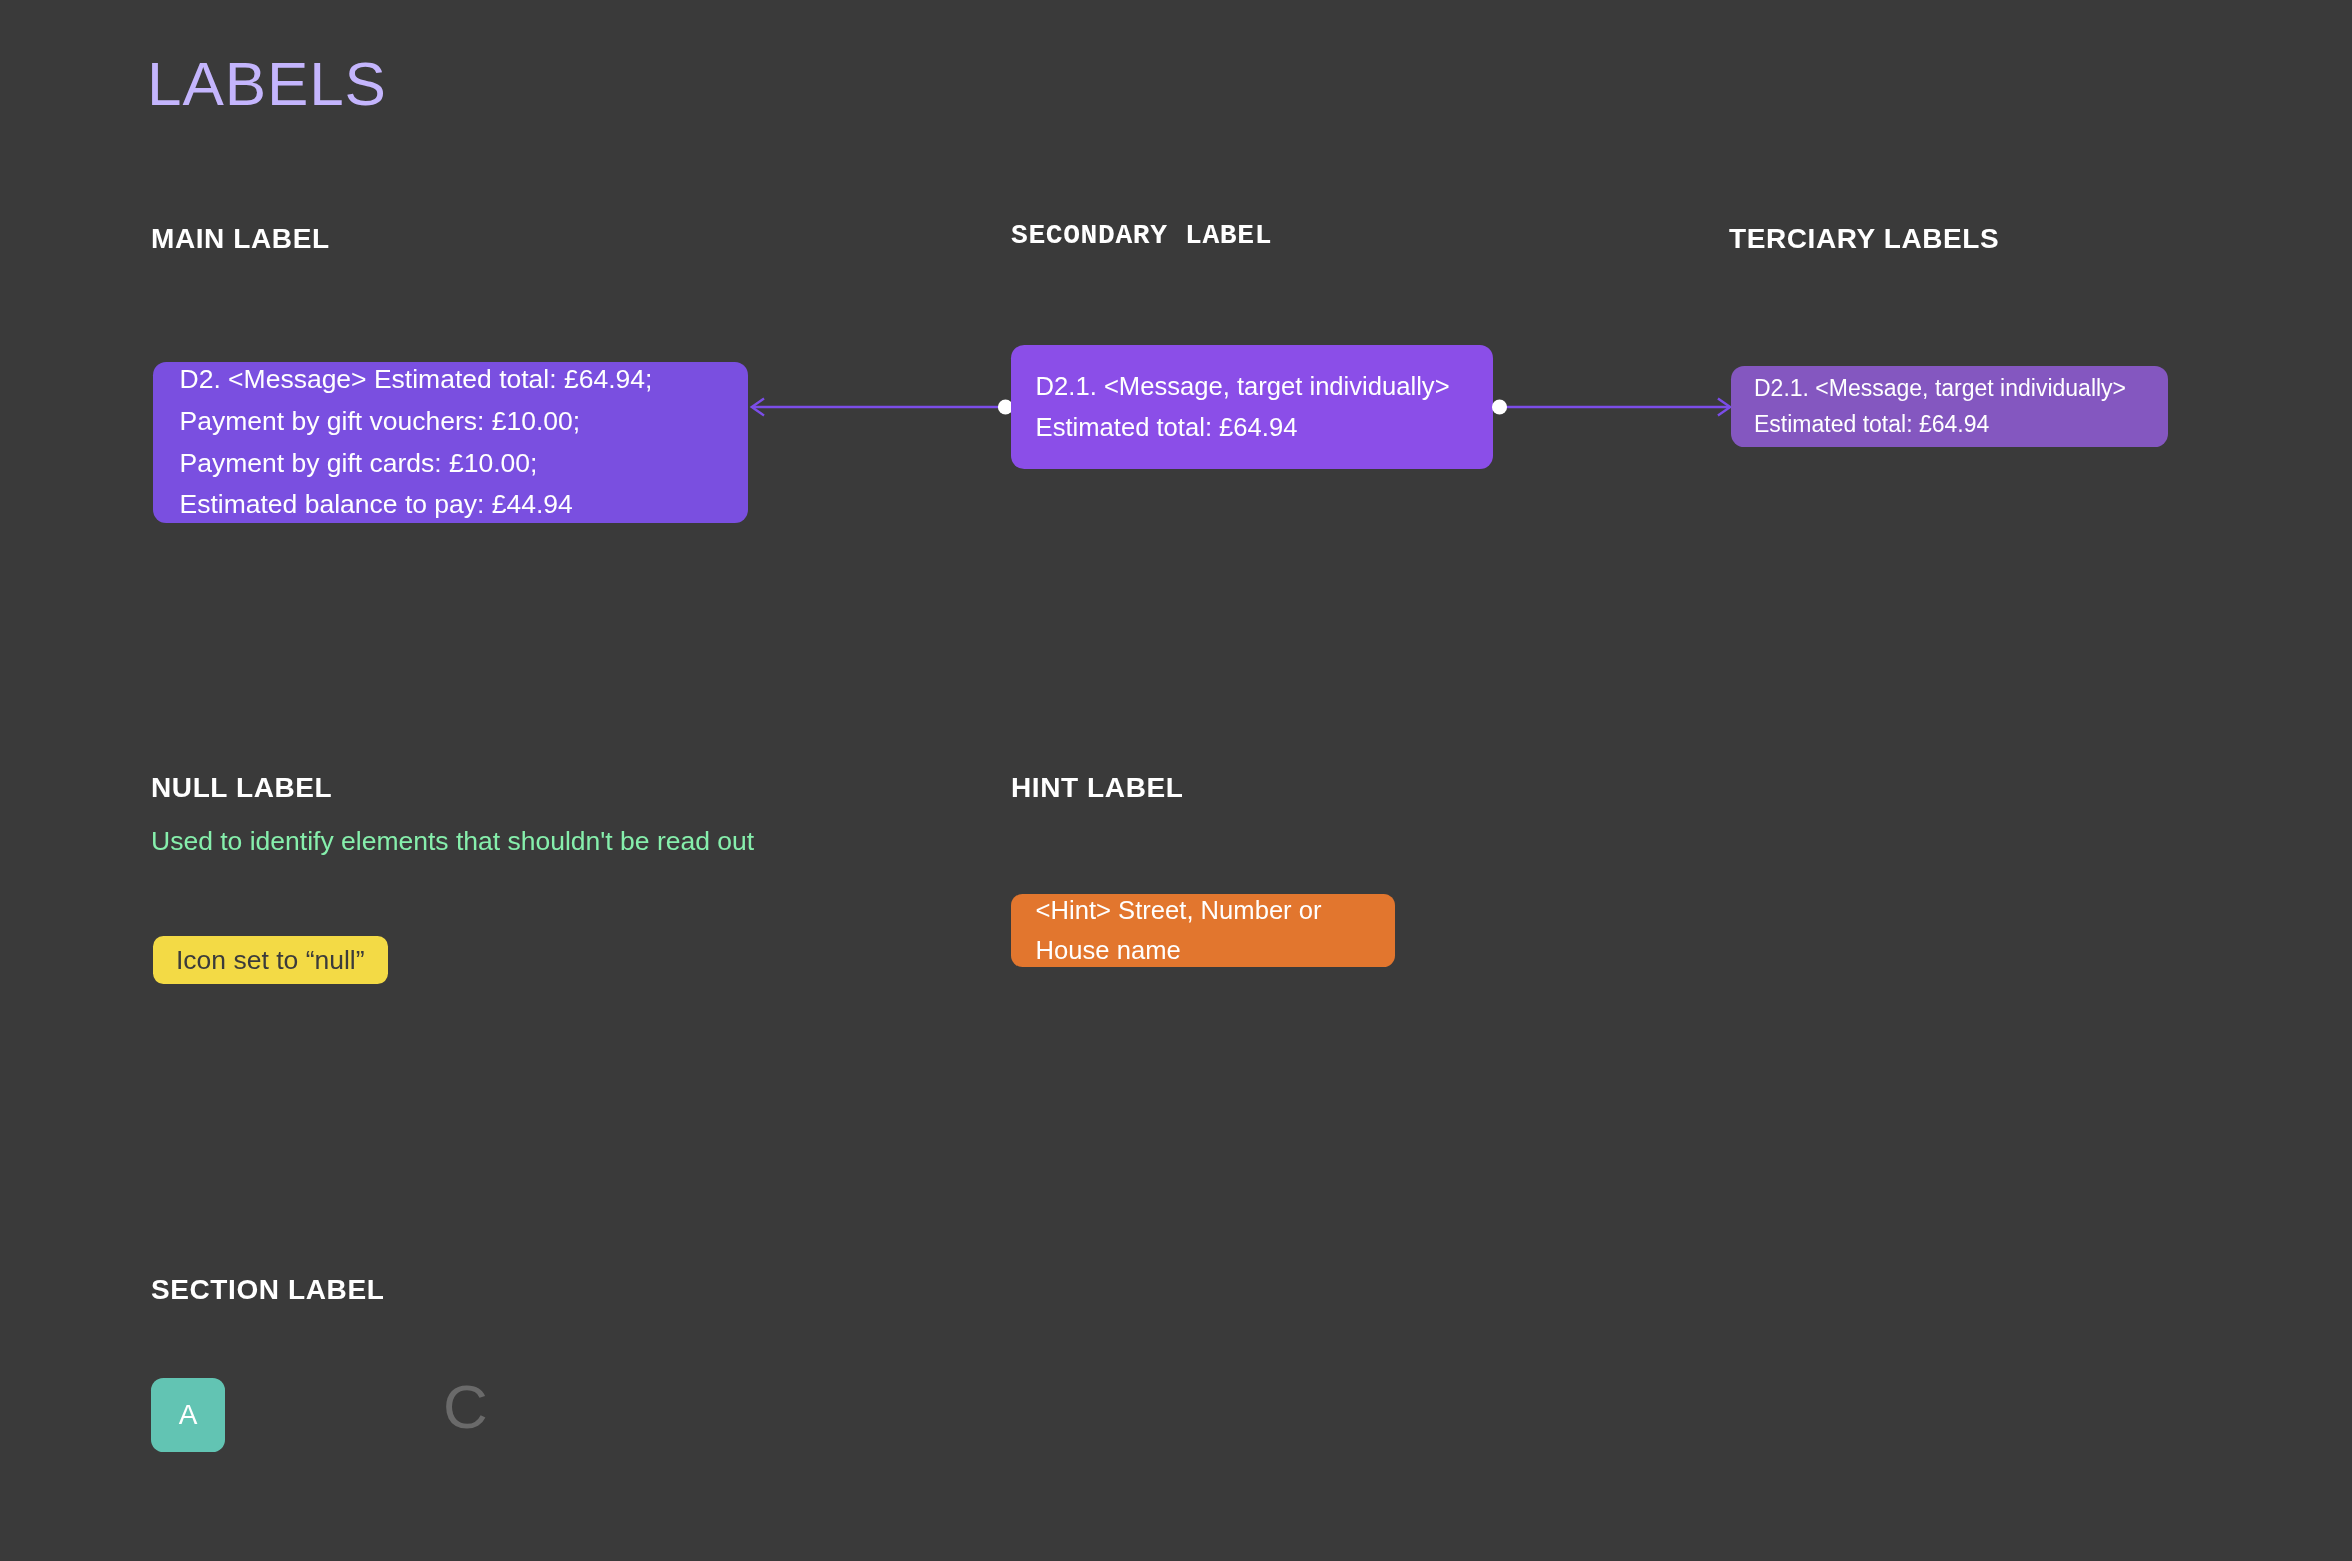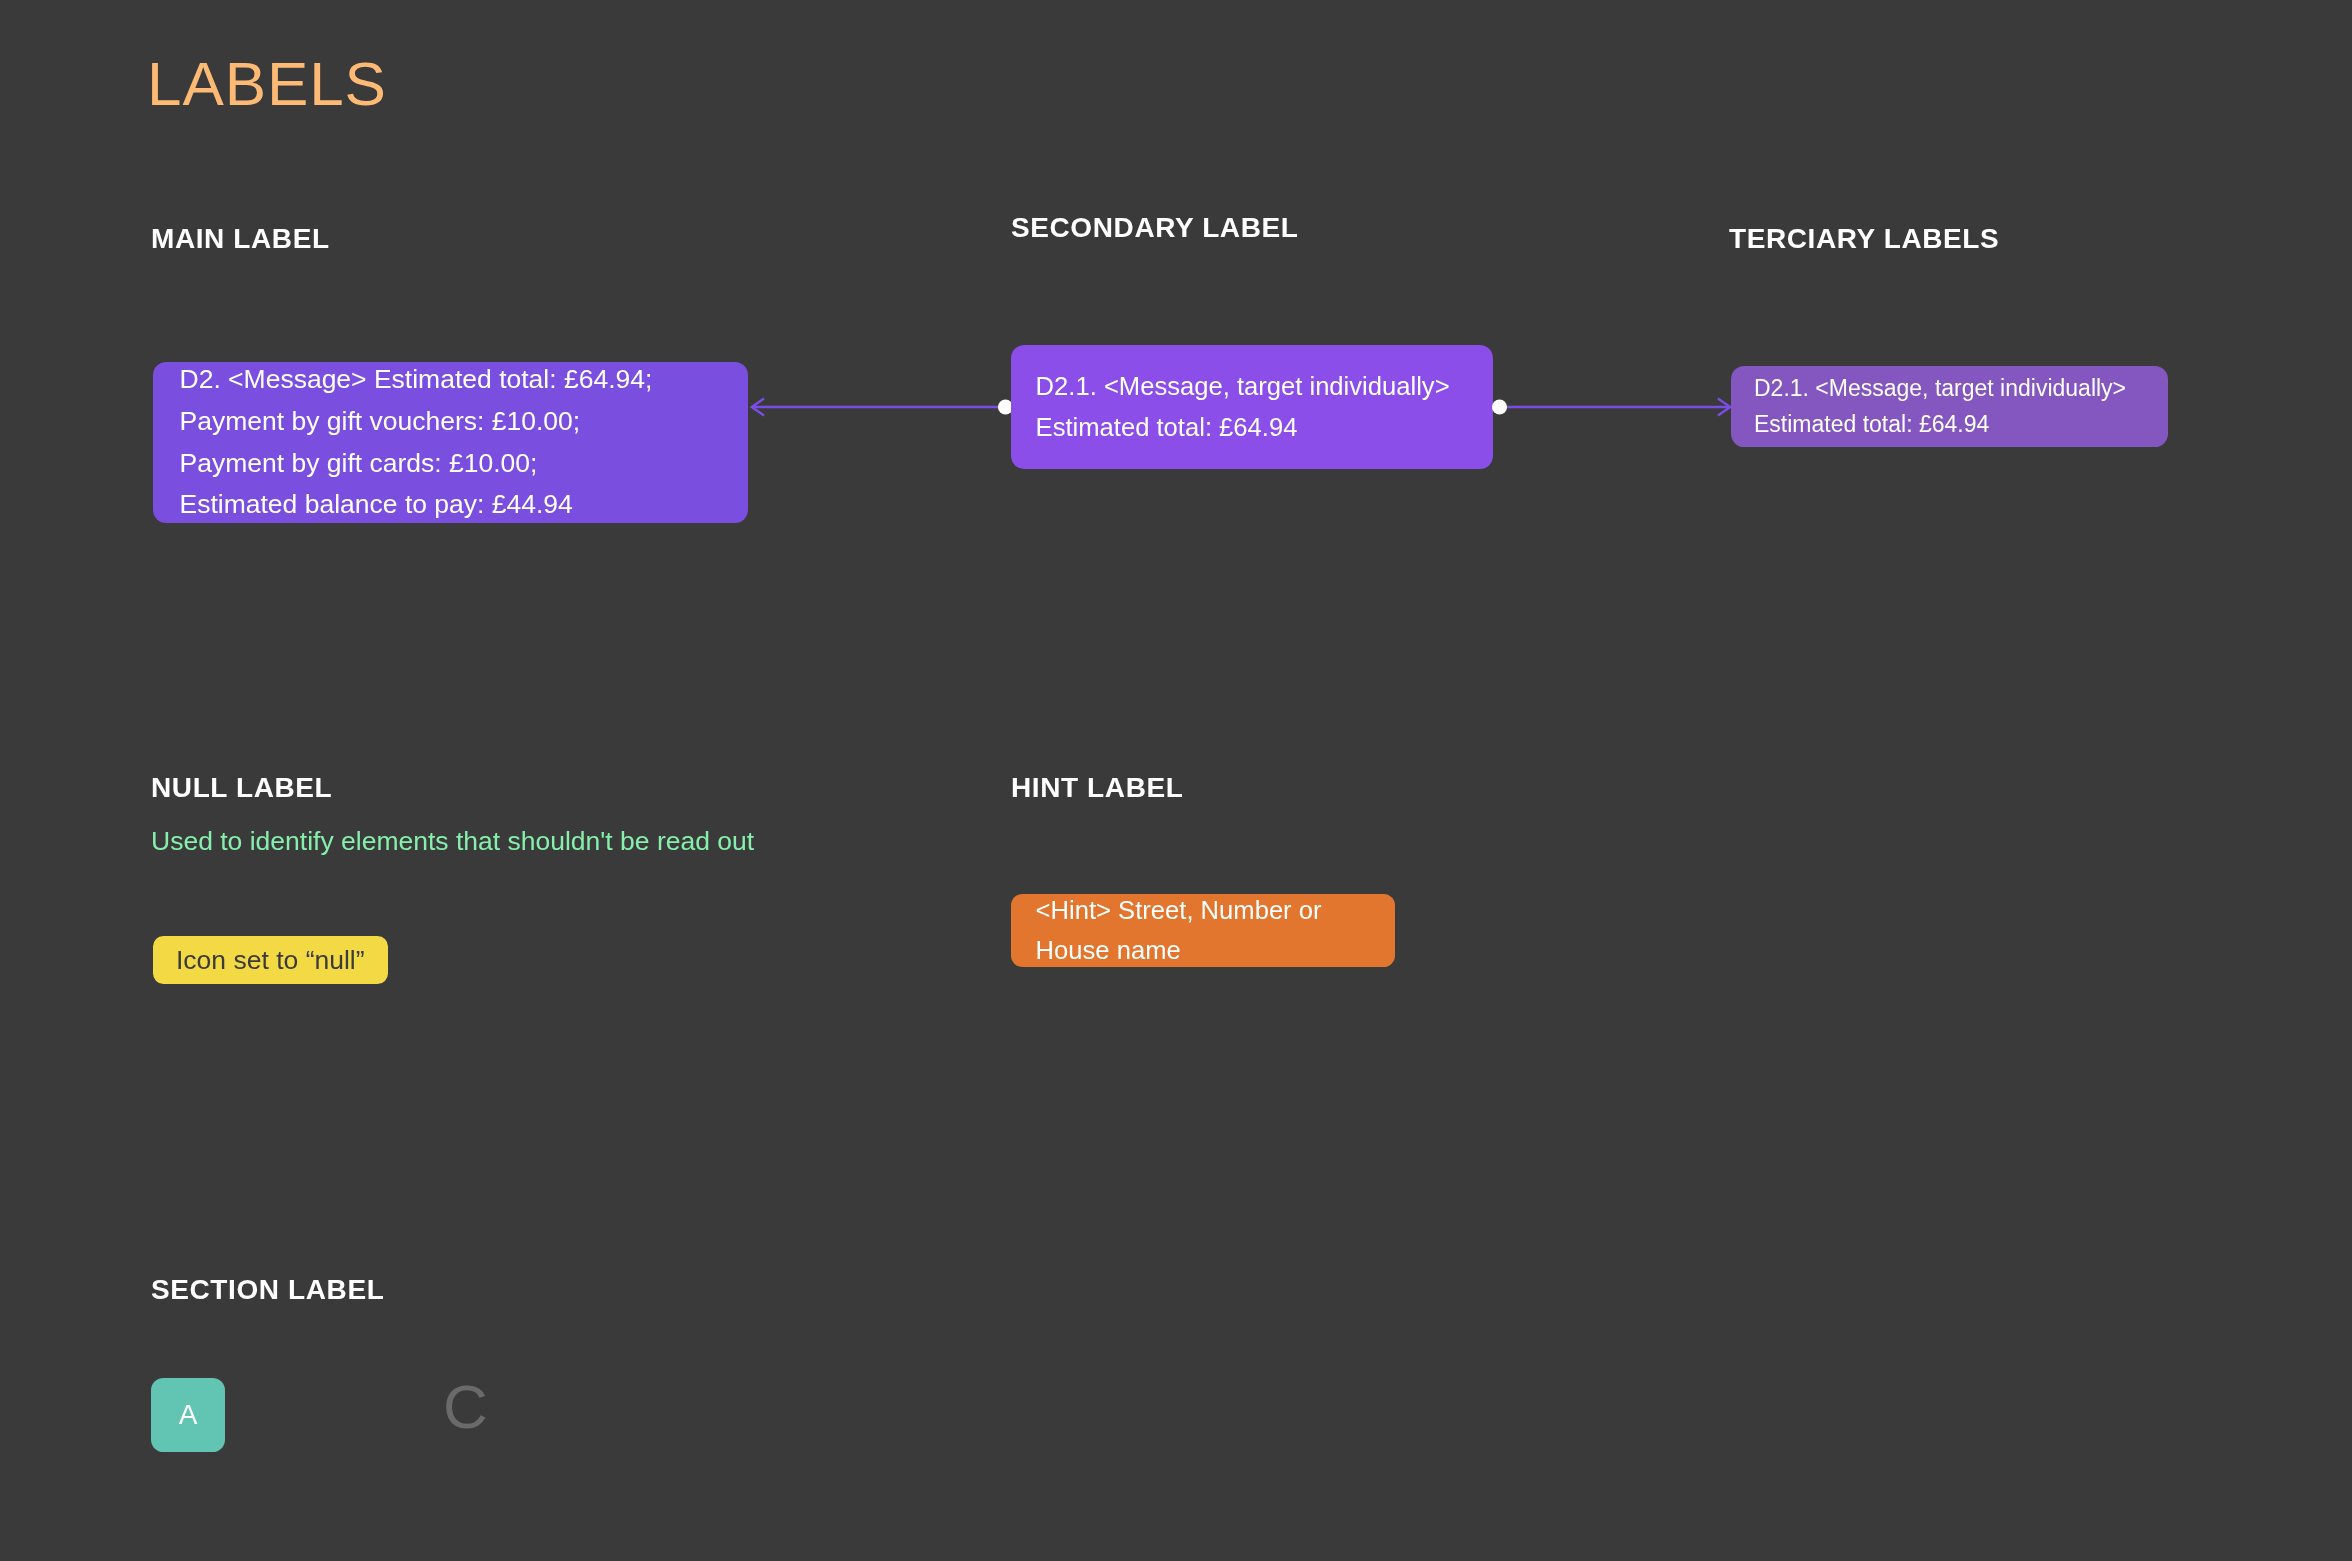--- a/index.html
+++ b/index.html
@@ -16,36 +16,36 @@
     -webkit-font-smoothing: antialiased;
   }
 
   .page-title {
     position: absolute;
     left: 147px;
     top: 53px;
     font-size: 62px;
     font-weight: 300;
     letter-spacing: 0.9px;
-    color: #fdba74;
+    color: #c4b5fd;
     line-height: 1;
   }
 
   .section-head {
     position: absolute;
     font-size: 28px;
     font-weight: 700;
     letter-spacing: 0.6px;
     color: #ffffff;
     line-height: 1;
     white-space: nowrap;
   }
 
   .head-main      { left: 151px;  top: 225px; }
-  .head-secondary { left: 1011px; top: 214px; }
+  .head-secondary { left: 1011px; top: 222px; font-family: Liberation Mono, monospace; }
   .head-terciary  { left: 1729px; top: 225px; }
   .head-null      { left: 151px;  top: 774px; }
   .head-hint      { left: 1011px; top: 774px; }
   .head-section   { left: 151px;  top: 1276px; }
 
   .null-desc {
     position: absolute;
     left: 151px;
     top: 825px;
     font-size: 26.5px;

